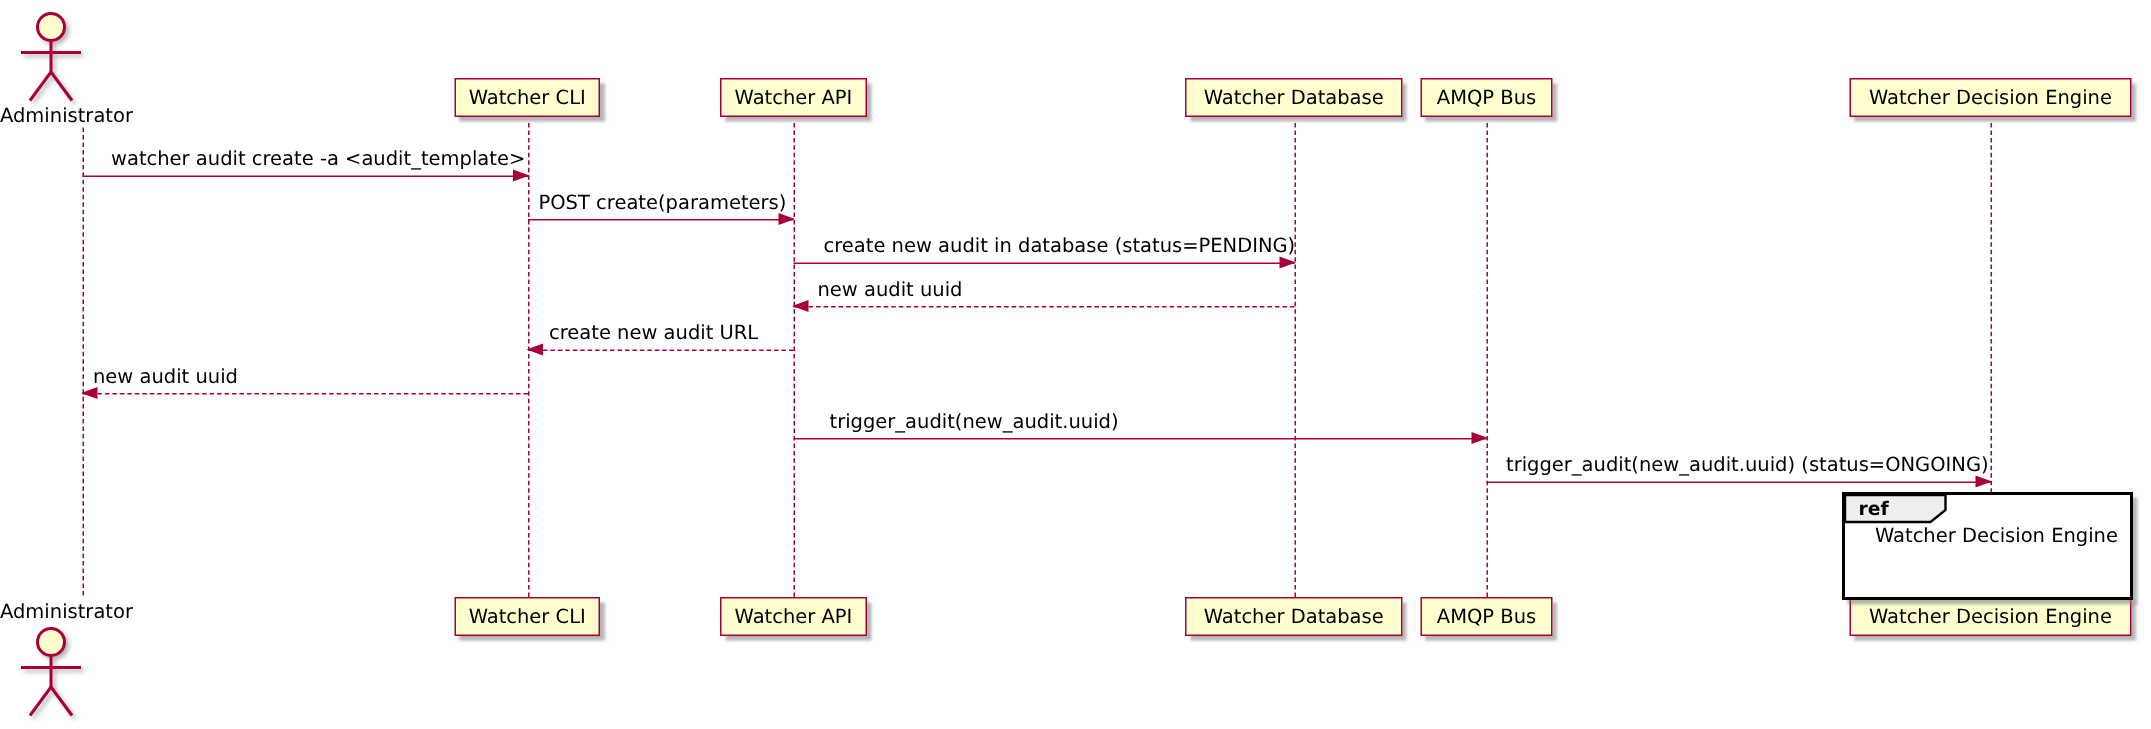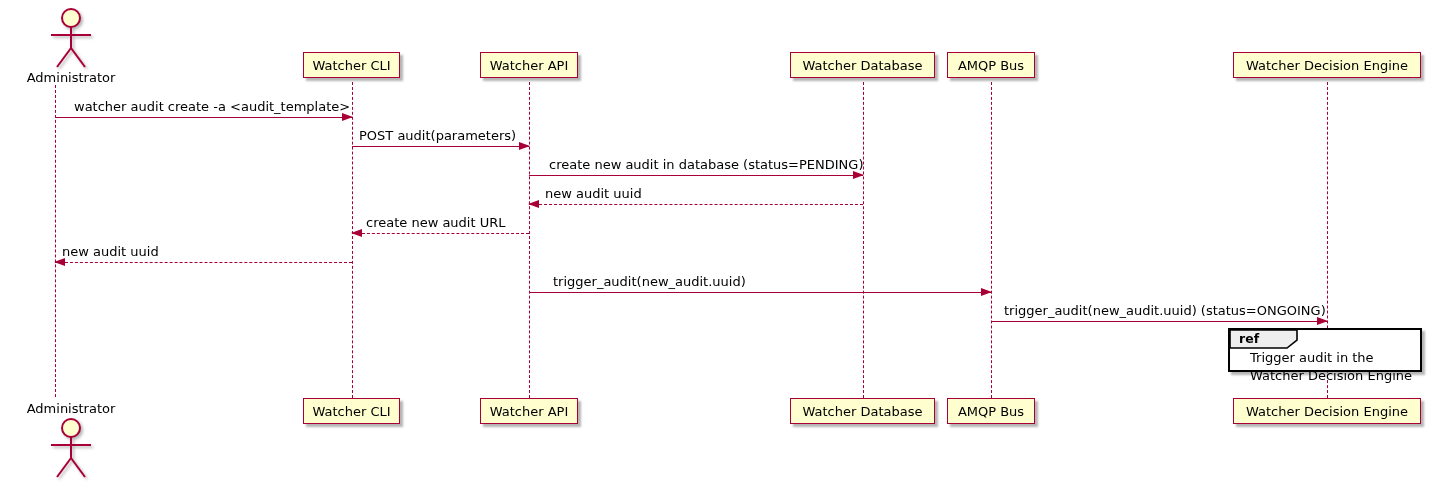--- a/index.html
+++ b/index.html
@@ -24,22 +24,22 @@
     border:1.7px solid #A80036;
     box-shadow:3px 3px 2px rgba(120,120,120,0.55);
     display:flex;align-items:center;justify-content:center;
     box-sizing:border-box;
     white-space:nowrap;
     z-index:4;
     font-size:13px;
   }
   
   .actor{
-    position:absolute;left:16px;width:110px;
-    display:flex;flex-direction:column;align-items:center;
+    position:absolute;left:0;width:110px;
+    display:flex;flex-direction:column;
     z-index:4;
   }
   .actor svg{filter:drop-shadow(2.5px 2.5px 1.5px rgba(120,120,120,0.55));}
   .actor-label{margin-top:1px;white-space:nowrap;font-size:13px;}
   
   .msg{position:absolute;height:0;z-index:3;}
   .msg .line{position:absolute;left:0;right:0;top:0;border-top:1px solid #A80036;}
   .msg.dashed .line{border-top:1px dashed #A80036;}
   .msg .head{position:absolute;width:0;height:0;top:-4px;}
   .msg .head.right{
@@ -121,21 +121,21 @@
   <div class="pbox" style="left:947px;top:398px;width:88px">AMQP Bus</div>
   <div class="pbox" style="left:1233px;top:398px;width:188px">Watcher Decision Engine</div>
 
   <div class="msg solid" style="left:55px;top:117px;width:297px">
     <span class="msg-label" style="left:19px">watcher audit create -a &lt;audit_template&gt;</span>
     <div class="line"></div>
     <div class="head right"></div>
   </div>
 
   <div class="msg solid" style="left:352px;top:146px;width:177px">
-    <span class="msg-label" style="left:7px">POST audit(parameters)</span>
+    <span class="msg-label" style="left:7px">POST create(parameters)</span>
     <div class="line"></div>
     <div class="head right"></div>
   </div>
 
   <div class="msg solid" style="left:529px;top:175px;width:334px">
     <span class="msg-label" style="left:20px">create new audit in database (status=PENDING)</span>
     <div class="line"></div>
     <div class="head right"></div>
   </div>
 
@@ -162,24 +162,23 @@
     <div class="line"></div>
     <div class="head right"></div>
   </div>
 
   <div class="msg solid" style="left:991px;top:321px;width:336px">
     <span class="msg-label" style="left:13px">trigger_audit(new_audit.uuid) (status=ONGOING)</span>
     <div class="line"></div>
     <div class="head right"></div>
   </div>
 
-  <div class="ref" style="left:1228px;top:328px;width:194px;height:44px">
+  <div class="ref" style="left:1228px;top:328px;width:194px;height:72px">
     <svg class="ref-tab" width="72" height="21" viewBox="0 0 72 21">
       <path d="M1,1 H68 V11 L58,19 H1 Z" fill="#EEEEEE" stroke="#000000" stroke-width="1.6"></path>
     </svg>
     <span class="ref-tab-label">ref</span>
     <div class="ref-body">
-      <div>Trigger audit in the</div>
       <div>Watcher Decision Engine</div>
     </div>
   </div>
 
 </div>
 
 </body></html>

